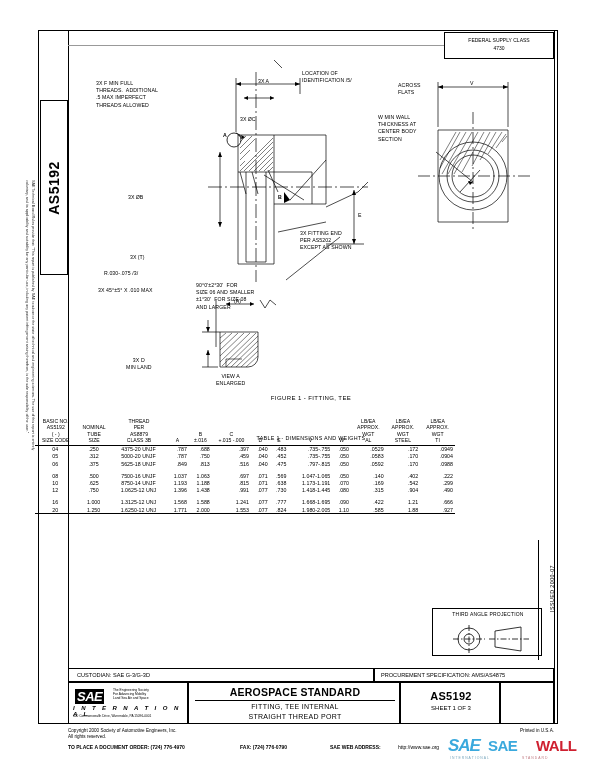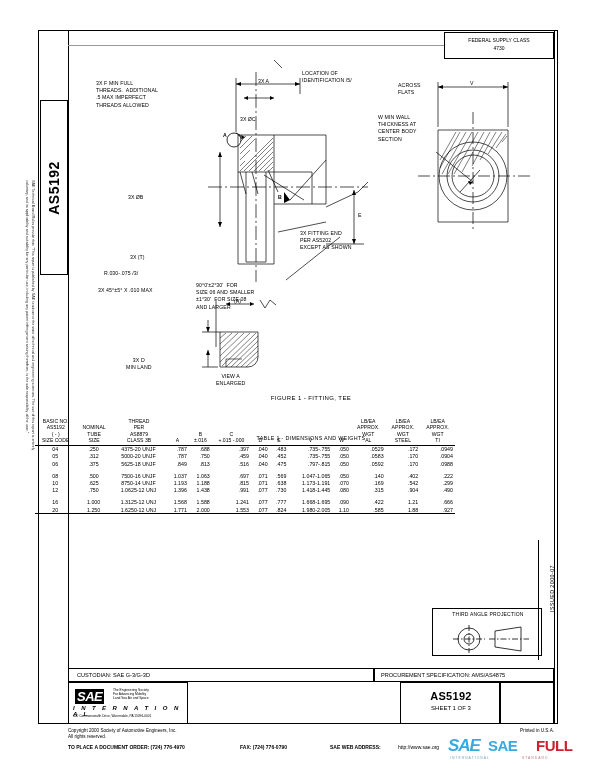--- a/index.html
+++ b/index.html
@@ -513,20 +513,26 @@
 
   <div class="bx" id="tb-logo">
     <div class="sae-word">SAE</div>
     <div class="sae-tag" style="white-space:pre-line;">The Engineering Society
 For Advancing Mobility
 Land Sea Air and Space</div>
     <div class="sae-intl">I N T E R N A T I O N A L</div>
     <div class="sae-addr">400 Commonwealth Drive, Warrendale, PA  15096-0001</div>
   </div>
 
+  <div class="bx" id="tb-mid">
+    <div id="as-title">AEROSPACE STANDARD</div>
+    <div id="as-rule"></div>
+    <div id="as-sub1">FITTING, TEE INTERNAL</div>
+    <div id="as-sub2">STRAIGHT THREAD PORT</div>
+  </div>
 
   <div class="bx" id="tb-num">
     <div id="num-main">AS5192</div>
     <div id="num-sheet">SHEET 1 OF 3</div>
   </div>
 
   <div class="bx" id="tb-rev"></div>
 
   <div id="ft">
     <div>Copyright 2000 Society of Automotive Engineers, Inc.</div>
@@ -540,18 +546,18 @@
       <span>FAX:</span>
       <span>(724) 776-0790</span>
     </div>
     <div id="ft-web">SAE WEB ADDRESS:</div>
     <div id="ft-weburl">http://www.sae.org</div>
   </div>
 
   <div id="wm">
     <div class="w1">SAE</div>
     <div class="w2">SAE</div>
-    <div class="w3">FULL</div>
+    <div class="w3">WALL</div>
     <div class="w4">INTERNATIONAL</div>
     <div class="w5">STANDARD</div>
   </div>
 
 </div>
 
 </body></html>

